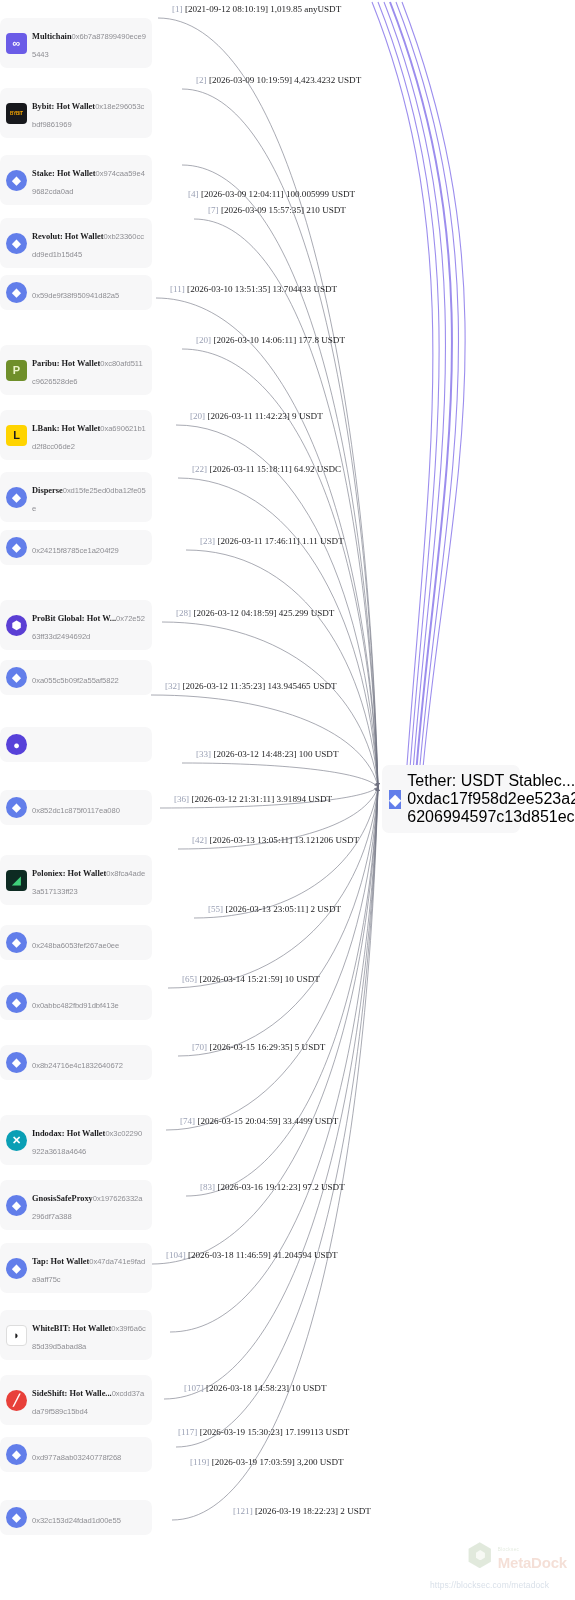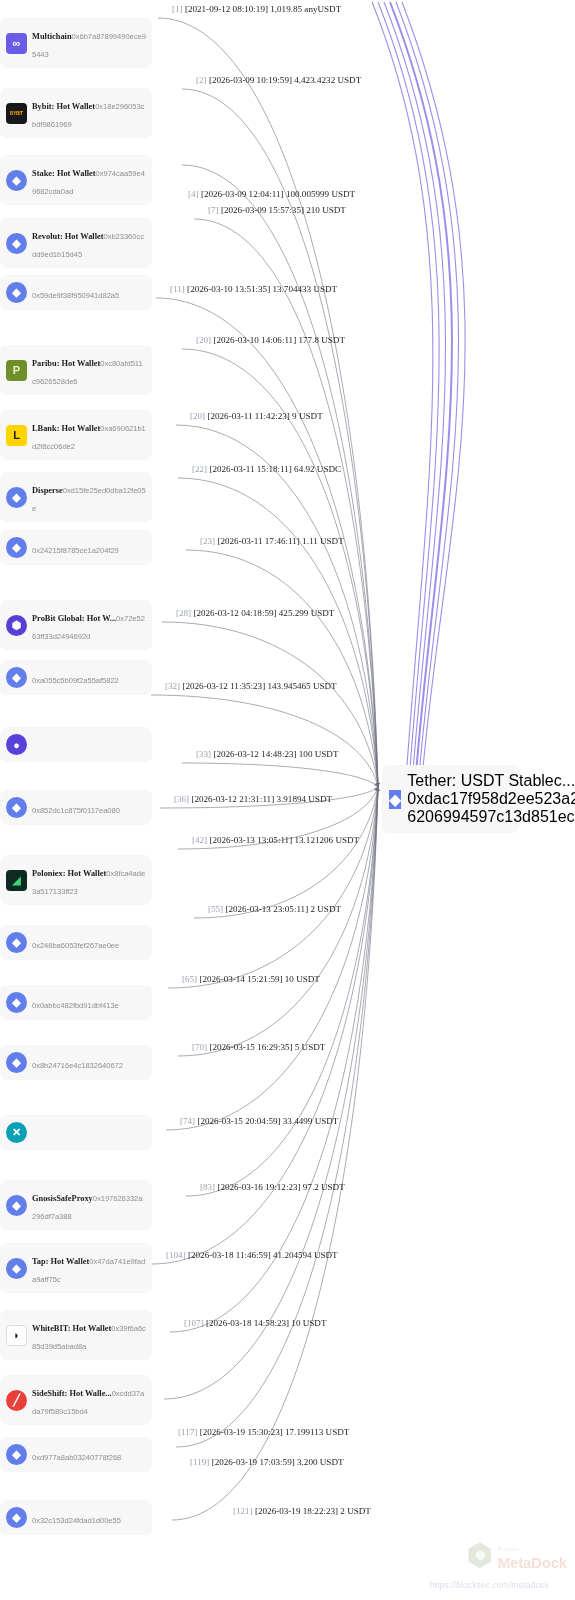--- a/index.html
+++ b/index.html
@@ -223,20 +223,21 @@
       <div class="node" style="top: 985px;">
         <span class="ic" style="background: rgb(98, 126, 234); color: rgb(255, 255, 255);">◆</span>
         <span class="txt"><span class="ad"><span>0x0abbc482fbd91dbf413e</span><br><span></span></span></span>
       </div>
       <div class="node" style="top: 1045px;">
         <span class="ic" style="background: rgb(98, 126, 234); color: rgb(255, 255, 255);">◆</span>
         <span class="txt"><span class="ad"><span>0x8b24716e4c1832640672</span><br><span></span></span></span>
       </div>
       <div class="node" style="top: 1115px;">
         <span class="ic" style="background: rgb(10, 159, 181); color: rgb(255, 255, 255);">✕</span>
+        <span class="txt"><span class="nm">Indodax: Hot Wallet</span><span class="ad"><span>0x3c02290922a3618a4646</span><br><span></span></span></span>
       </div>
       <div class="node" style="top: 1180px;">
         <span class="ic" style="background: rgb(98, 126, 234); color: rgb(255, 255, 255);">◆</span>
         <span class="txt"><span class="nm">GnosisSafeProxy</span><span class="ad"><span>0x197626332a296df7a388</span><br><span></span></span></span>
       </div>
       <div class="node" style="top: 1243px;">
         <span class="ic" style="background: rgb(98, 126, 234); color: rgb(255, 255, 255);">◆</span>
         <span class="txt"><span class="nm">Tap: Hot Wallet</span><span class="ad"><span>0x47da741e9fada9aff75c</span><br><span></span></span></span>
       </div>
       <div class="node" style="top: 1310px;">
@@ -270,21 +271,21 @@
       <div class="elabel" style="left: 165px; top: 682px;"><span class="idx">[32]</span><span> [2026-03-12 11:35:23] 143.945465 USDT</span></div>
       <div class="elabel" style="left: 196px; top: 750px;"><span class="idx">[33]</span><span> [2026-03-12 14:48:23] 100 USDT</span></div>
       <div class="elabel" style="left: 174px; top: 795px;"><span class="idx">[36]</span><span> [2026-03-12 21:31:11] 3.91894 USDT</span></div>
       <div class="elabel" style="left: 192px; top: 836px;"><span class="idx">[42]</span><span> [2026-03-13 13:05:11] 13.121206 USDT</span></div>
       <div class="elabel" style="left: 208px; top: 905px;"><span class="idx">[55]</span><span> [2026-03-13 23:05:11] 2 USDT</span></div>
       <div class="elabel" style="left: 182px; top: 975px;"><span class="idx">[65]</span><span> [2026-03-14 15:21:59] 10 USDT</span></div>
       <div class="elabel" style="left: 192px; top: 1043px;"><span class="idx">[70]</span><span> [2026-03-15 16:29:35] 5 USDT</span></div>
       <div class="elabel" style="left: 180px; top: 1117px;"><span class="idx">[74]</span><span> [2026-03-15 20:04:59] 33.4499 USDT</span></div>
       <div class="elabel" style="left: 200px; top: 1183px;"><span class="idx">[83]</span><span> [2026-03-16 19:12:23] 97.2 USDT</span></div>
       <div class="elabel" style="left: 166px; top: 1251px;"><span class="idx">[104]</span><span> [2026-03-18 11:46:59] 41.204594 USDT</span></div>
-      <div class="elabel" style="left: 184px; top: 1319px;"><span class="idx">[107]</span><span> [2026-03-18 14:58:23] 10 USDT</span></div>
+      <div class="elabel" style="left: 184px; top: 1384px;"><span class="idx">[107]</span><span> [2026-03-18 14:58:23] 10 USDT</span></div>
       <div class="elabel" style="left: 178px; top: 1386px; margin-top: 42px;"><span class="idx">[117]</span><span> [2026-03-19 15:30:23] 17.199113 USDT</span></div>
       <div class="elabel" style="left: 190px; top: 1434px; margin-top: 24px;"><span class="idx">[119]</span><span> [2026-03-19 17:03:59] 3,200 USDT</span></div>
       <div class="elabel" style="left: 186px; top: 1507px; margin-left: 47px;"><span class="idx">[121]</span><span> [2026-03-19 18:22:23] 2 USDT</span></div>
     </div>
 
   <div id="target-node" style="left: 382px; top: 765px;">
     <span class="ic" style="background:#627eea;color:#fff;">◆</span>
     <span class="txt">
       <span class="nm">Tether: USDT Stablec...</span>
       <span class="ad">

